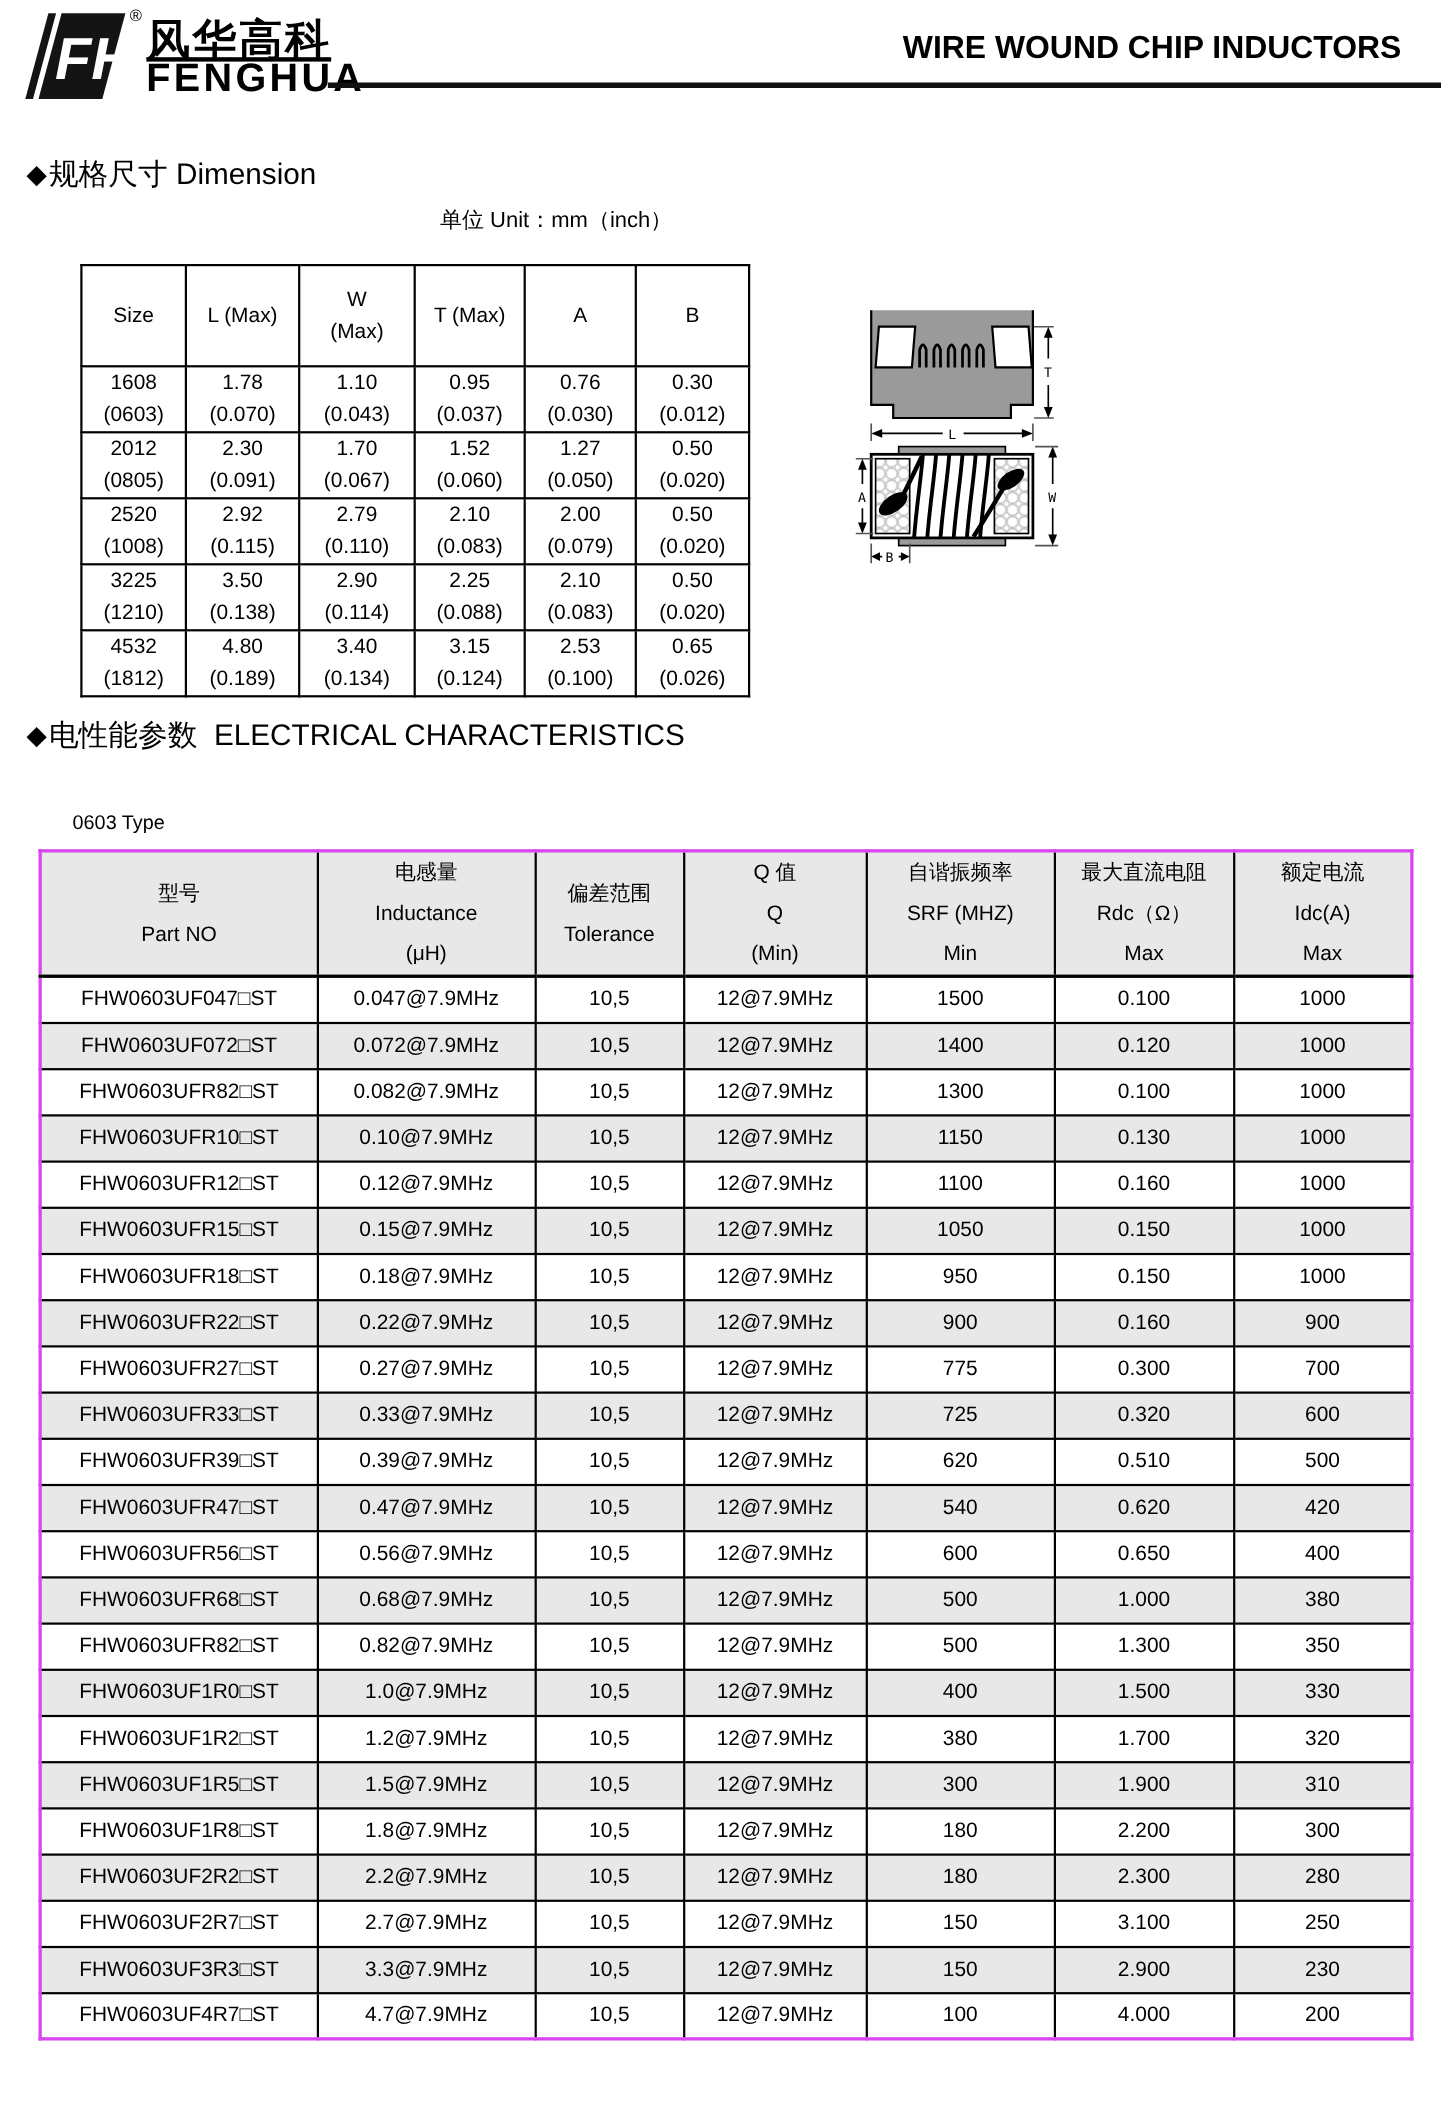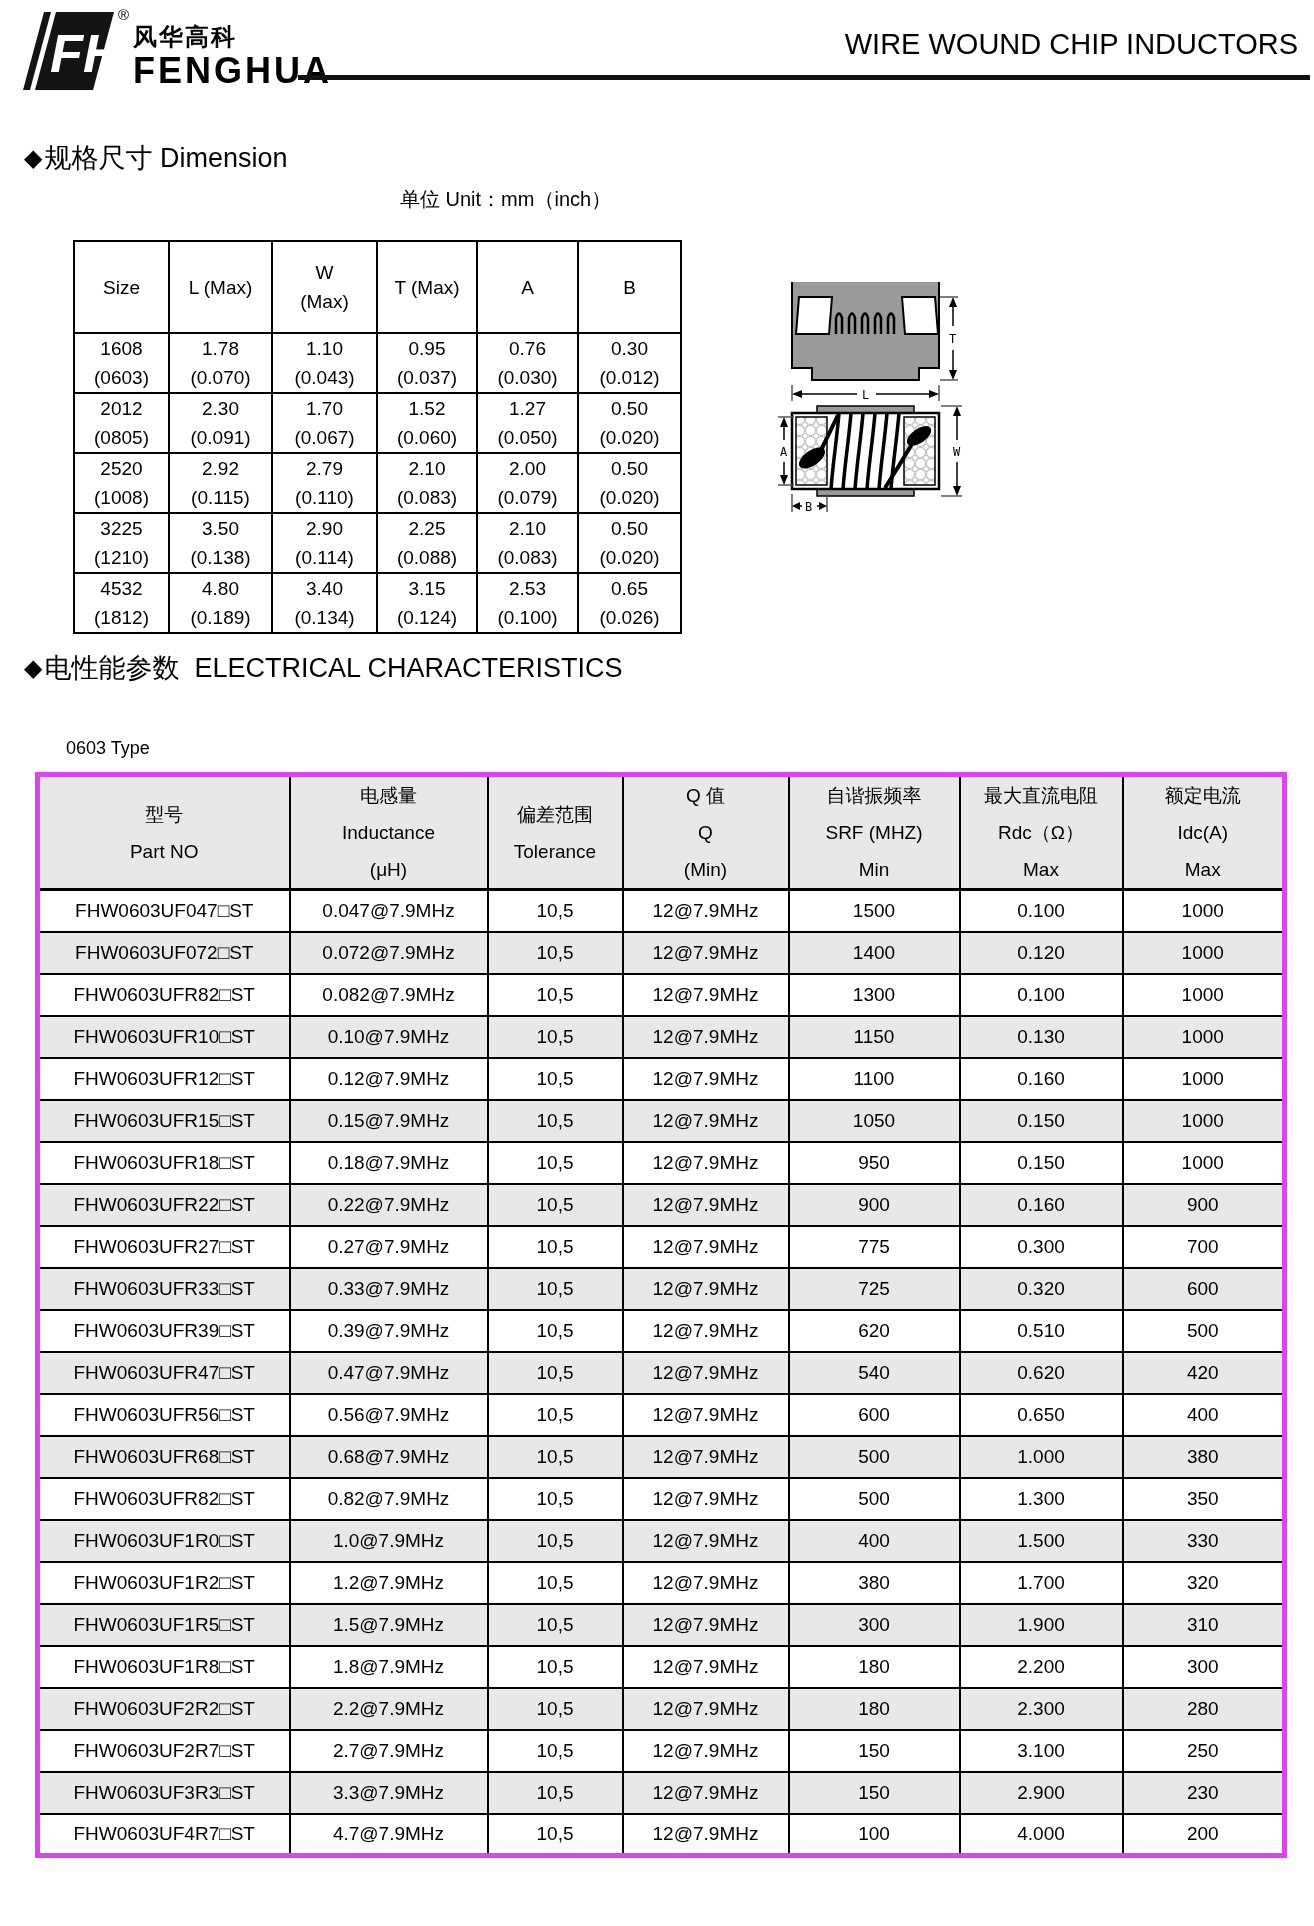--- a/index.html
+++ b/index.html
@@ -5,24 +5,24 @@
   html,body{margin:0;padding:0;background:#fff;}
   .page{
     position:relative;width:1314px;height:1926px;background:#fff;overflow:hidden;
     font-family:"Liberation Sans","DejaVu Sans",sans-serif;color:#000;
   }
   
   .logo{position:absolute;left:20px;top:8px;display:flex;align-items:flex-start;}
   .logo-mark{display:block;}
   .logo-reg{font-size:15px;margin:-2px 4px 0 2px;}
   .logo-text{margin-top:10px;}
-  .logo-cn{font-size:24px;font-weight:bold;letter-spacing:2px;line-height:38px;}
+  .logo-cn{font-size:40px;font-weight:bold;letter-spacing:2px;line-height:38px;text-decoration:underline;}
   .logo-en{font-size:36px;font-weight:bold;letter-spacing:3px;line-height:30px;}
   .doc-title{
-    position:absolute;top:28px;right:16px;font-size:29px;font-weight:normal;
+    position:absolute;top:28px;right:40px;font-size:29px;font-weight:bold;
     letter-spacing:0px;white-space:nowrap;
   }
   .header-rule{position:absolute;left:298px;top:75px;width:1012px;height:5px;background:#111;}
   
   .sec-heading{position:absolute;font-size:27px;font-weight:400;display:flex;align-items:center;white-space:pre;}
   .sec-heading .diamond{font-size:24px;margin-right:2px;}
   #dim-heading{left:24px;top:140px;}
   #elec-heading{left:24px;top:650px;}
   .unit-label{position:absolute;left:400px;top:186px;width:268px;text-align:left;font-size:20px;}
   .type-label{position:absolute;left:66px;top:738px;font-size:18px;}
@@ -51,21 +51,21 @@
   }
   #elec-table th,#elec-table td{
     border:2px solid #000;text-align:center;vertical-align:middle;
     font-size:19px;font-weight:400;padding:0;
   }
   #elec-table thead th{
     background:#e8e8e8;white-space:pre-line;line-height:37px;height:110px;border-bottom:3px solid #000;
   }
   #elec-table tbody tr{height:42px;}
   #elec-table tbody tr:nth-child(even){background:#e8e8e8;}
-  #elec-table{border:5px solid #d946ef;}
+  #elec-table{border:3px solid #d946ef;}
   #elec-table col:nth-child(1){width:252px;}
   #elec-table col:nth-child(2){width:198px;}
   #elec-table col:nth-child(3){width:135px;}
   #elec-table col:nth-child(4){width:166px;}
   #elec-table col:nth-child(5){width:171px;}
   #elec-table col:nth-child(6){width:163px;}
   #elec-table col:nth-child(7){width:162px;}
 </style>
 </head>
 <body>

